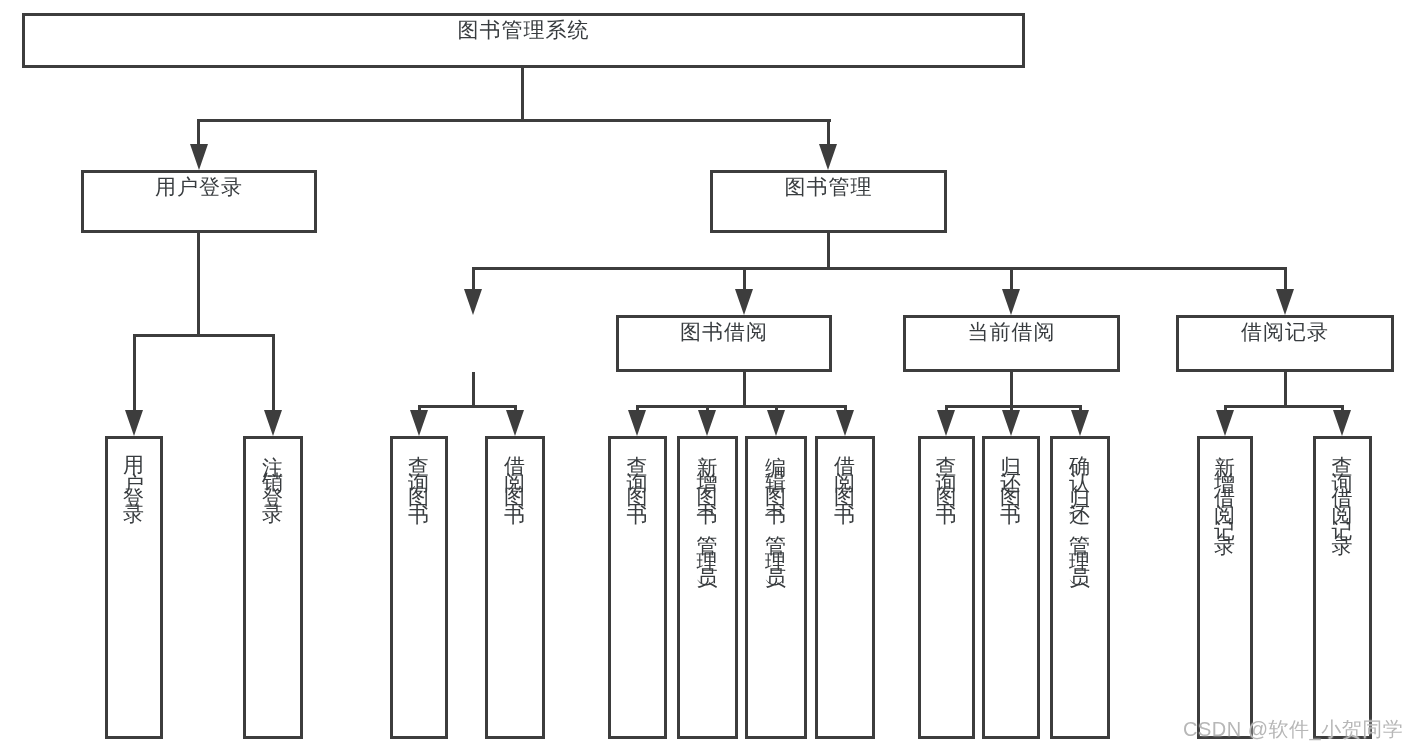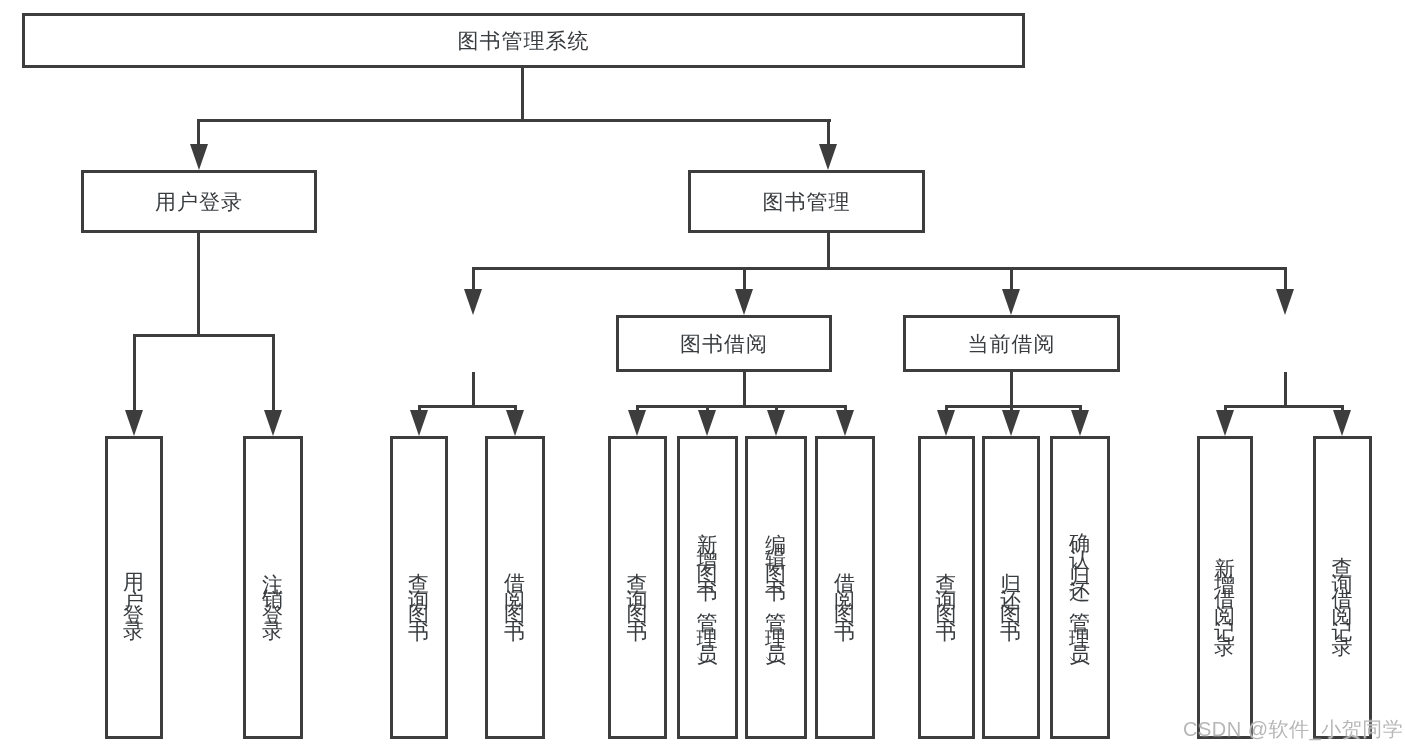--- a/index.html
+++ b/index.html
@@ -16,21 +16,20 @@
     width:1405px;height:747px;
     background:var(--bg);
     overflow:hidden;
   }
   
   .node{
     position:absolute;
     background:var(--bg);
     border:3px solid var(--line);
     display:flex;
-    align-items:center;
     justify-content:center;
     color:var(--text);
   }
   .node .lbl{
     font-size:21px;
     letter-spacing:1px;
     color:var(--text);
     white-space:nowrap;
   }
   .vnode .lbl{
@@ -73,21 +72,21 @@
   <div class="v" style="left:521px;top:68px;height:53px;"></div>
   <div class="h" style="left:197px;top:119px;width:634px;"></div>
   <div class="v" style="left:197px;top:121px;height:28px;"></div>
   <div class="arr" style="left:190px;top:144px;"></div>
   <div class="v" style="left:827px;top:121px;height:28px;"></div>
   <div class="arr" style="left:819px;top:144px;"></div>
 
   <div class="node" style="left:81px;top:170px;width:236px;height:63px;">
     <span class="lbl">用户登录</span>
   </div>
-  <div class="node" style="left:688px;top:170px;width:237px;height:63px;">
+  <div class="node" style="left:710px;top:170px;width:237px;height:63px;">
     <span class="lbl">图书管理</span>
   </div>
 
   <div class="v" style="left:197px;top:233px;height:103px;"></div>
   <div class="h" style="left:133px;top:334px;width:142px;"></div>
   <div class="v" style="left:133px;top:336px;height:78px;"></div>
   <div class="arr" style="left:125px;top:410px;"></div>
   <div class="v" style="left:272px;top:336px;height:78px;"></div>
   <div class="arr" style="left:264px;top:410px;"></div>
 
@@ -100,20 +99,23 @@
   <div class="v" style="left:1010px;top:269px;height:22px;"></div>
   <div class="arr" style="left:1002px;top:289px;"></div>
   <div class="v" style="left:1284px;top:269px;height:22px;"></div>
   <div class="arr" style="left:1276px;top:289px;"></div>
 
   <div class="node" style="left:616px;top:315px;width:216px;height:57px;">
     <span class="lbl">图书借阅</span>
   </div>
   <div class="node" style="left:903px;top:315px;width:217px;height:57px;">
     <span class="lbl">当前借阅</span>
+  </div>
+  <div class="node" style="left:1176px;top:315px;width:218px;height:57px;">
+    <span class="lbl">借阅记录</span>
   </div>
 
   <div class="v" style="left:472px;top:372px;height:35px;"></div>
   <div class="h" style="left:418px;top:405px;width:99px;"></div>
   <div class="v" style="left:418px;top:407px;height:8px;"></div>
   <div class="arr" style="left:410px;top:410px;"></div>
   <div class="v" style="left:514px;top:407px;height:8px;"></div>
   <div class="arr" style="left:506px;top:410px;"></div>
 
   <div class="v" style="left:743px;top:372px;height:35px;"></div>

